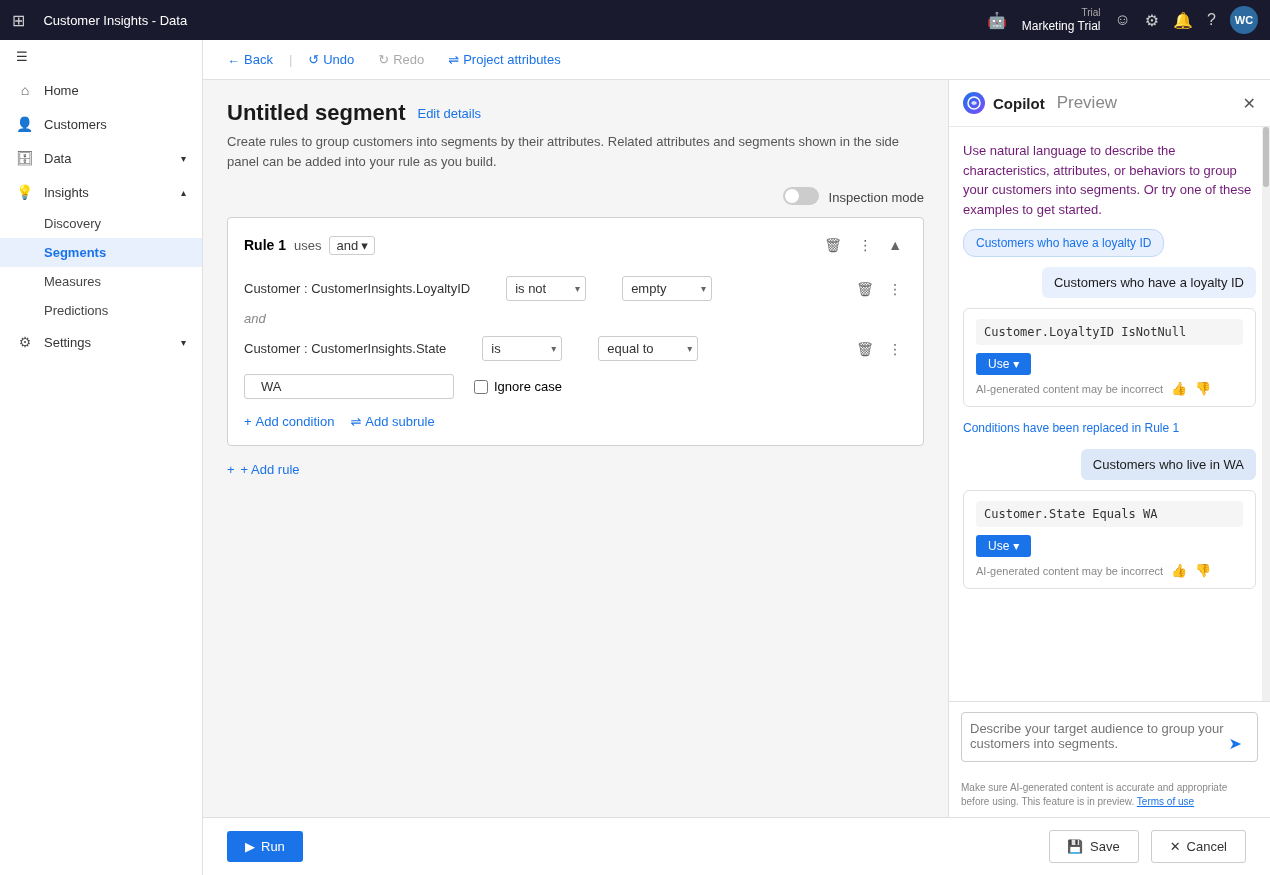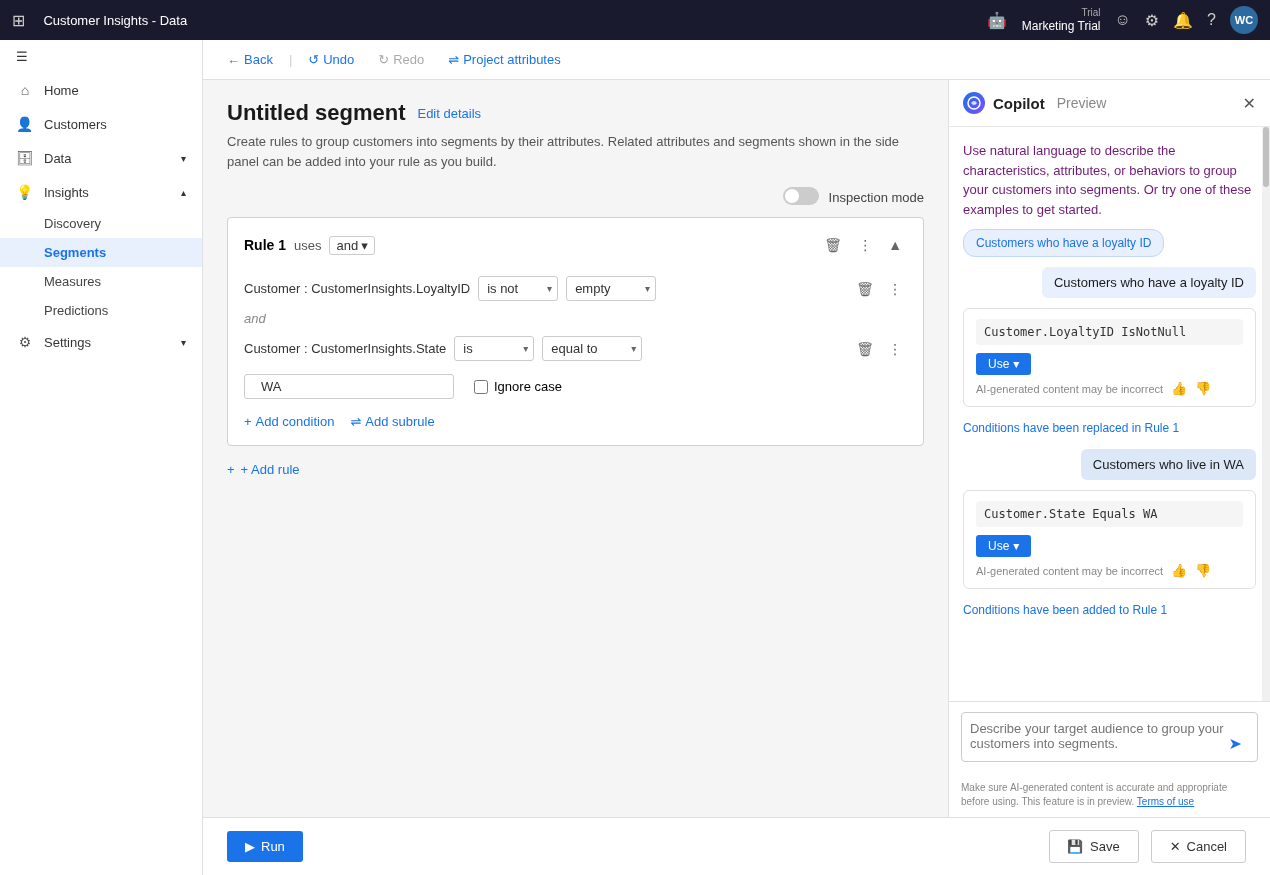--- a/index.html
+++ b/index.html
@@ -139,21 +139,21 @@
       align-items: center;
       gap: 8px;
       padding: 6px 0;
     }
     .condition-field { font-size: 13px; color: #333; flex-shrink: 0; }
     .condition-select {
       border: 1px solid #ccc; border-radius: 3px; padding: 4px 24px 4px 8px;
       font-size: 13px; color: #333; background: #fff; cursor: pointer;
       appearance: none; position: relative; min-width: 80px;
     }
-    .select-wrapper { position: relative; display: inline-flex; align-items: center; }
+    .select-wrapper { position: relative; display: inline-flex; align-items: center; margin-left: 28px; }
     .select-wrapper::after { content: '▾'; position: absolute; right: 6px; font-size: 10px; pointer-events: none; color: #666; }
     .select-wrapper select { padding-right: 22px; }
     .condition-actions { margin-left: auto; display: flex; gap: 4px; }
 
     .and-separator { font-size: 13px; color: #888; padding: 4px 0; font-style: italic; }
 
     .text-input {
       border: 1px solid #ccc; border-radius: 3px; padding: 4px 16px;
       font-size: 13px; color: #333; background: #fff; min-width: 80px;
     }
@@ -201,21 +201,21 @@
     .copilot-header {
       padding: 12px 14px;
       border-bottom: 1px solid #e8e8e8;
       display: flex;
       align-items: center;
       gap: 8px;
       flex-shrink: 0;
     }
     .copilot-logo { width: 22px; height: 22px; border-radius: 50%; background: linear-gradient(135deg, #1a73e8, #7c4dff); display: flex; align-items: center; justify-content: center; font-size: 12px; color: #fff; }
     .copilot-title { font-size: 15px; font-weight: 600; color: #222; }
-    .copilot-preview { font-size: 14px; color: #888; margin-left: 4px; }
+    .copilot-preview { font-size: 17px; color: #888; margin-left: 4px; }
     .copilot-close { margin-left: auto; cursor: pointer; font-size: 16px; color: #555; background: none; border: none; }
     .copilot-intro-text { font-size: 13px; color: #701a75; line-height: 1.5; }
 
     .user-bubble {
       background: #e8f0fe;
       border-radius: 6px;
       padding: 8px 12px;
       font-size: 13px;
       color: #1a1a1a;
       align-self: flex-end;
@@ -505,21 +505,20 @@
                   <span>▾</span>
                 </button>
               </div>
               <div class="ai-disclaimer">
                 <span>AI-generated content may be incorrect</span>
                 <span class="feedback-icon">👍</span>
                 <span class="feedback-icon">👎</span>
               </div>
             </div>
 
-            <div class="conditions-replaced">Conditions have been added to Rule 1</div>
 
           </div>
           <div style="position:absolute;right:0;top:0;bottom:0;width:8px;background:#f0f0f0;">
             <div style="width:6px;margin:0 1px;border-radius:4px;background:#c0c0c0;position:absolute;top:0;height:60px;"></div>
           </div>
         </div>
 
         <div class="copilot-input-area">
           <div class="copilot-input-wrapper">
             <textarea class="copilot-textarea" placeholder="Describe your target audience to group your customers into segments." style=""></textarea>

